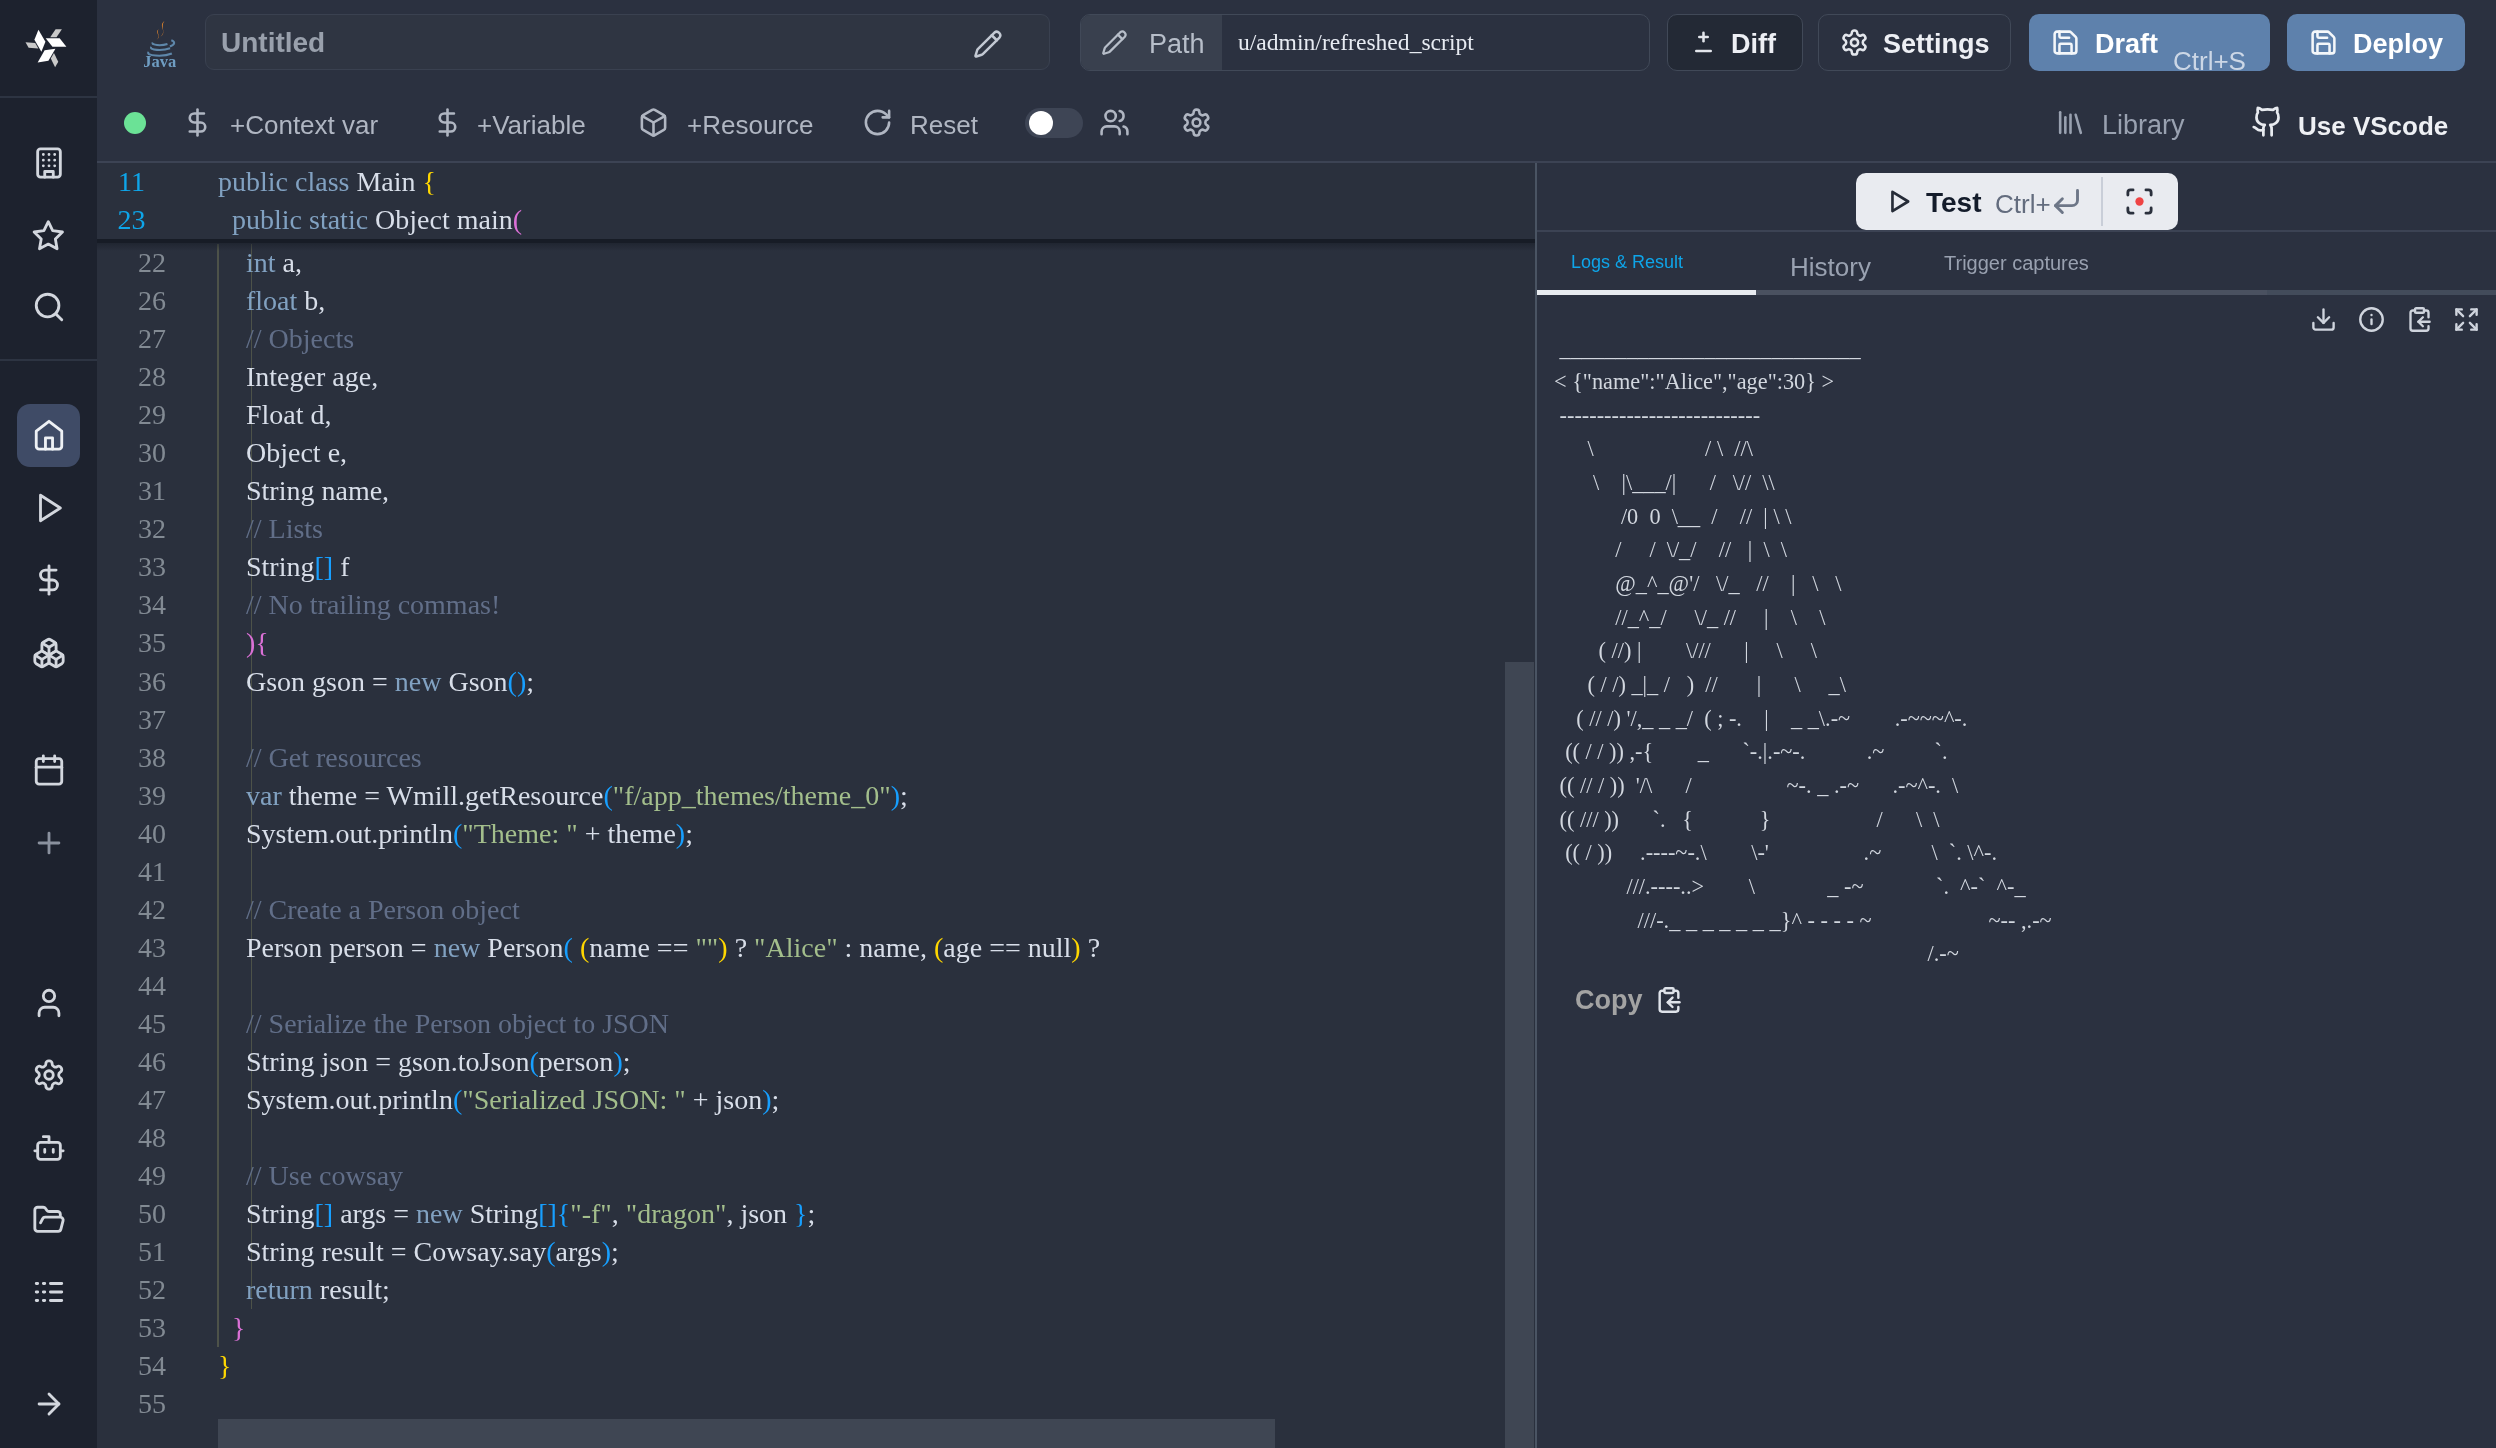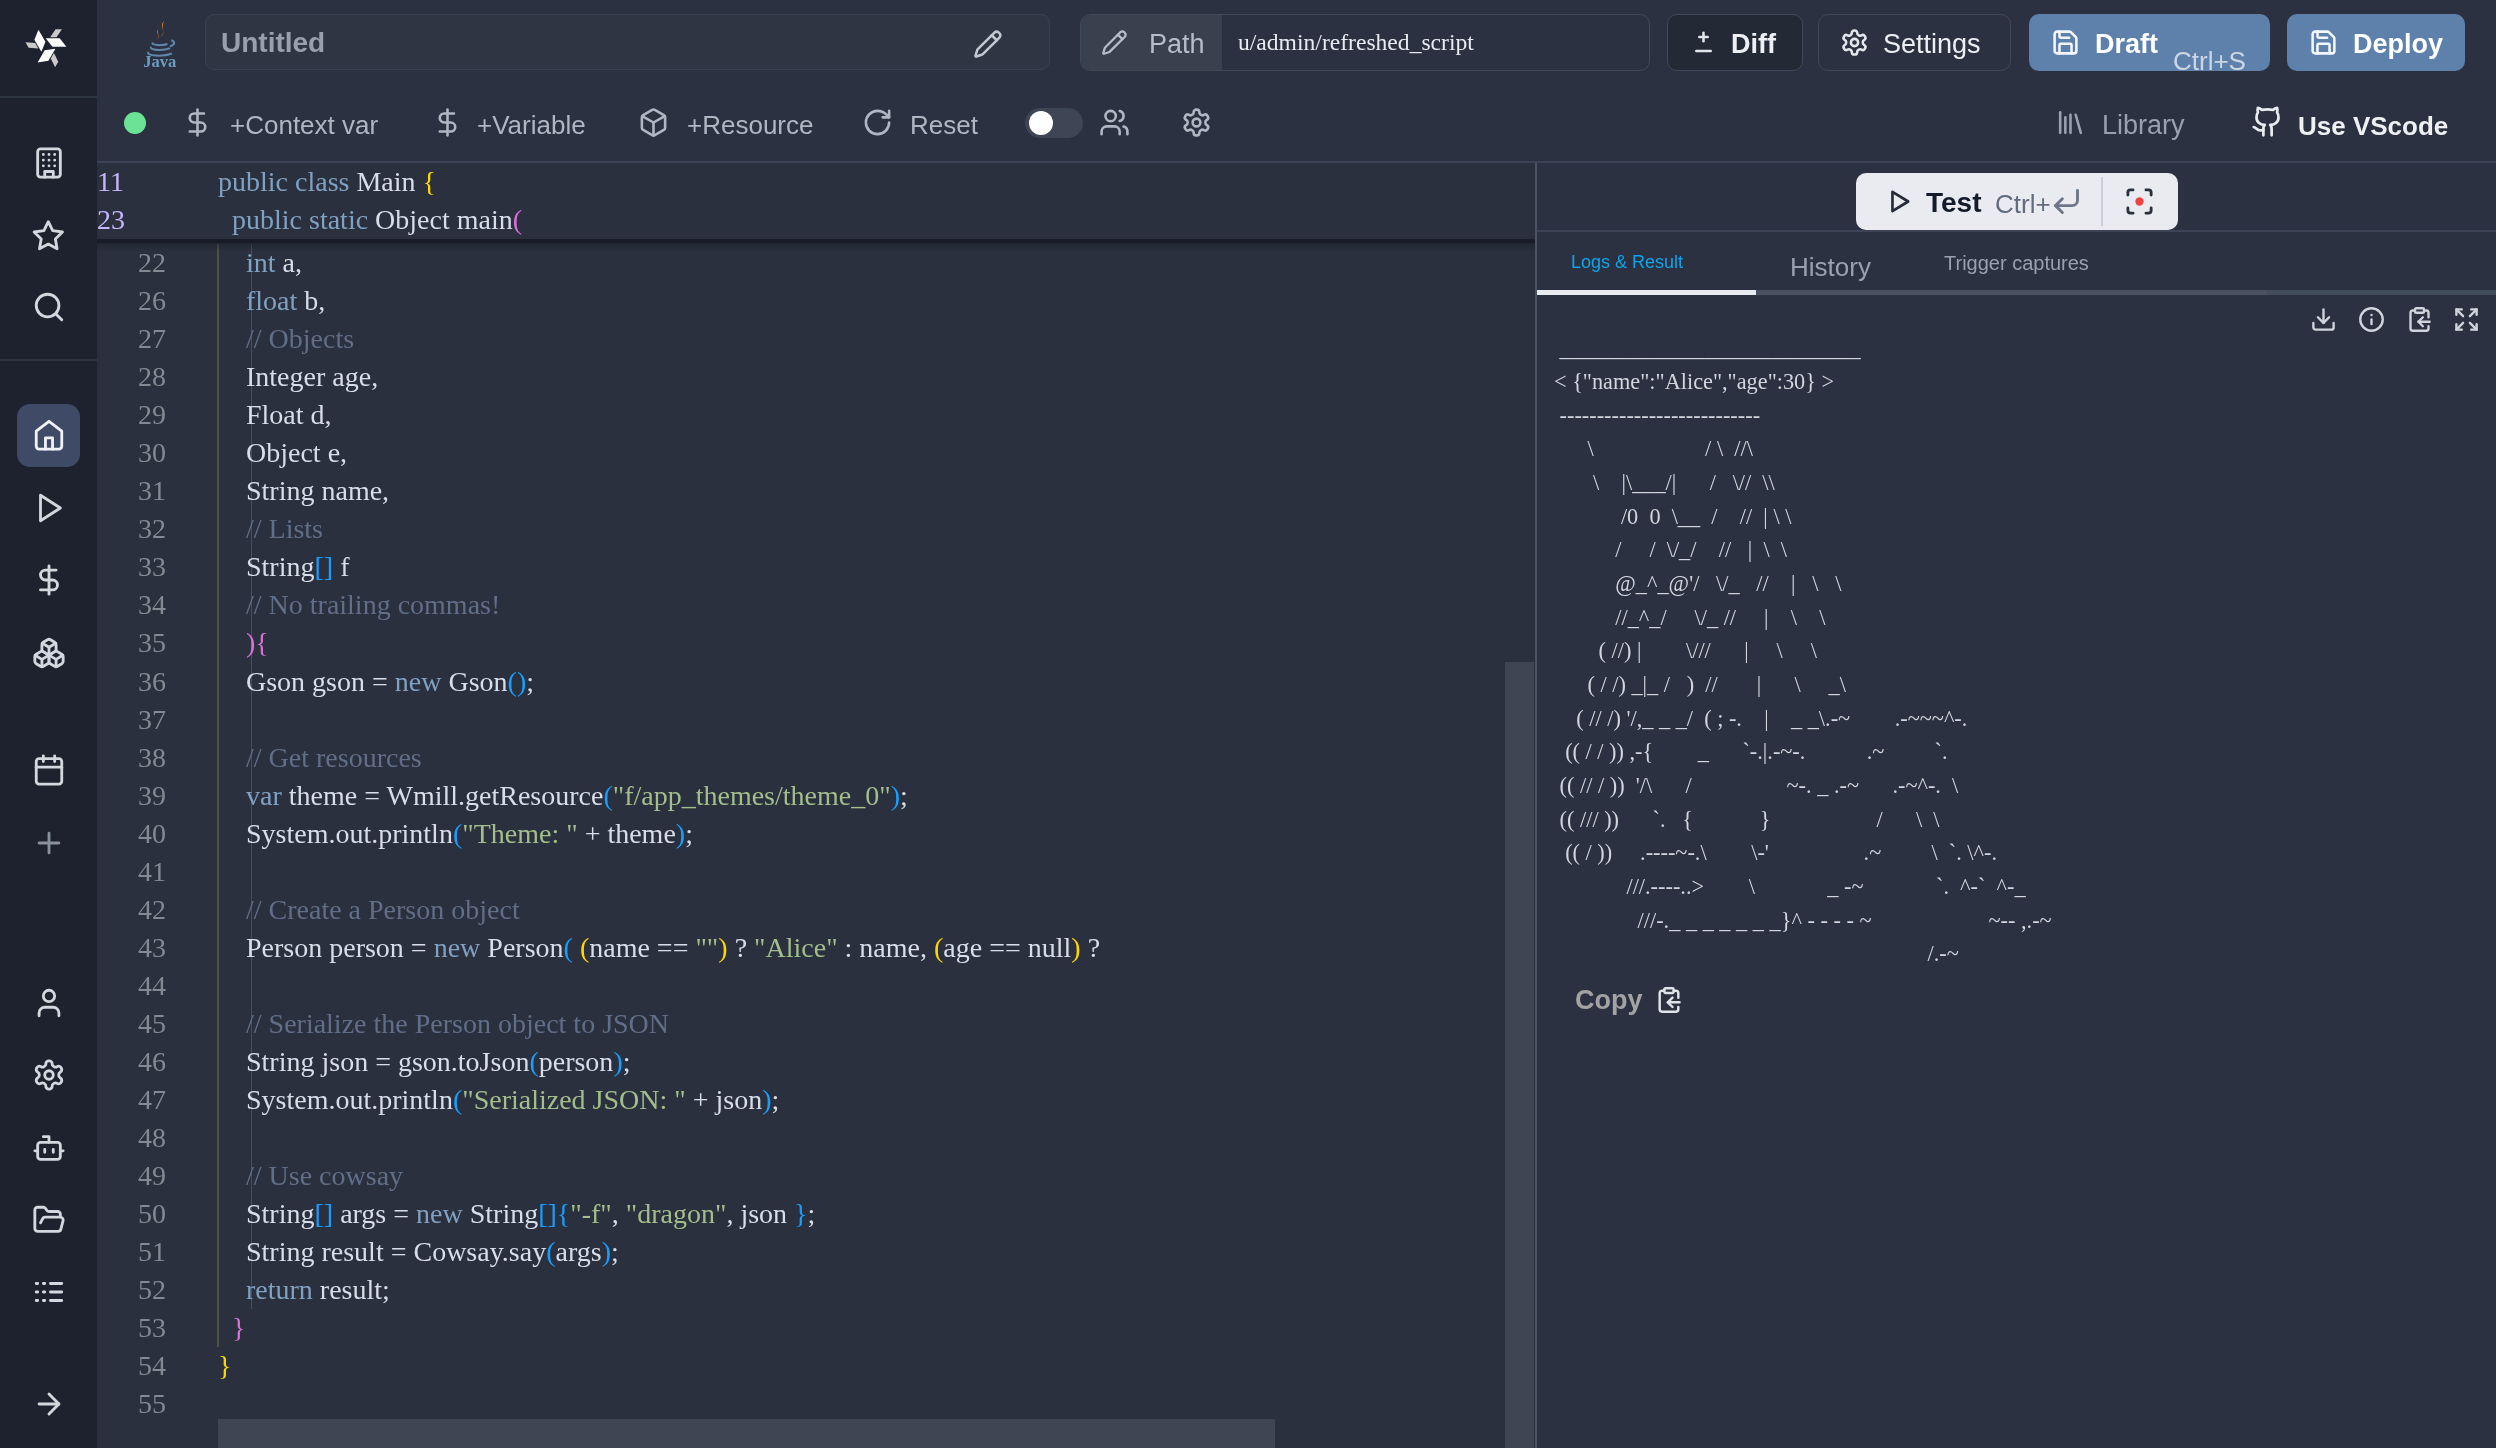--- a/index.html
+++ b/index.html
@@ -127,21 +127,21 @@
     <path d="M12 4v7"></path>
     <path d="M8.5 7.5h7"></path>
     <path d="M6 19h12"></path>
   </svg>
 <div class="abs" style="left:1731px;top:29px;font-size:27px;font-weight:700;color:#edeff4">Diff</div>
 <div class="abs" style="left:1818px;top:14px;width:193px;height:57px;border-radius:10px;border:1px solid #414958"></div>
 <svg style="position:absolute;left:1840px;top:28px" width="29" height="29" viewBox="0 0 24 24" fill="none" stroke="#e3e6ec" stroke-width="2.1" stroke-linecap="round" stroke-linejoin="round">
     <path d="M12.22 2h-.44a2 2 0 0 0-2 2v.18a2 2 0 0 1-1 1.73l-.43.25a2 2 0 0 1-2 0l-.15-.08a2 2 0 0 0-2.73.73l-.22.38a2 2 0 0 0 .73 2.73l.15.1a2 2 0 0 1 1 1.72v.51a2 2 0 0 1-1 1.74l-.15.09a2 2 0 0 0-.73 2.73l.22.38a2 2 0 0 0 2.73.73l.15-.08a2 2 0 0 1 2 0l.43.25a2 2 0 0 1 1 1.73V20a2 2 0 0 0 2 2h.44a2 2 0 0 0 2-2v-.18a2 2 0 0 1 1-1.73l.43-.25a2 2 0 0 1 2 0l.15.08a2 2 0 0 0 2.73-.73l.22-.39a2 2 0 0 0-.73-2.73l-.15-.08a2 2 0 0 1-1-1.74v-.5a2 2 0 0 1 1-1.74l.15-.09a2 2 0 0 0 .73-2.73l-.22-.38a2 2 0 0 0-2.73-.73l-.15.08a2 2 0 0 1-2 0l-.43-.25a2 2 0 0 1-1-1.73V4a2 2 0 0 0-2-2z"></path>
     <circle cx="12" cy="12" r="3"></circle>
   </svg>
-<div class="abs" style="left:1883px;top:29px;font-size:27px;font-weight:400;color:#edeff4">Settings</div>
+<div class="abs" style="left:1883px;top:29px;font-size:27px;font-weight:700;color:#edeff4">Settings</div>
 <div class="abs" style="left:2029px;top:14px;width:241px;height:57px;border-radius:10px;background:#5e81ac"></div>
 <svg style="position:absolute;left:2051px;top:28px" width="29" height="29" viewBox="0 0 24 24" fill="none" stroke="#f4f7fa" stroke-width="2.1" stroke-linecap="round" stroke-linejoin="round">
     <path d="M15.2 3a2 2 0 0 1 1.4.6l3.8 3.8a2 2 0 0 1 .6 1.4V19a2 2 0 0 1-2 2H5a2 2 0 0 1-2-2V5a2 2 0 0 1 2-2z"></path>
     <path d="M17 21v-7a1 1 0 0 0-1-1H8a1 1 0 0 0-1 1v7"></path>
     <path d="M7 3v4a1 1 0 0 0 1 1h7"></path>
   </svg>
 <div class="abs" style="left:2095px;top:29px;font-size:27px;font-weight:700;color:#ffffff">Draft</div>
 <div class="abs" style="left:2173px;top:46px;font-size:26px;color:#ccd7e6">Ctrl+S</div>
 <div class="abs" style="left:2287px;top:14px;width:178px;height:57px;border-radius:10px;background:#5e81ac"></div>
 <svg style="position:absolute;left:2309px;top:28px" width="29" height="29" viewBox="0 0 24 24" fill="none" stroke="#f4f7fa" stroke-width="2.1" stroke-linecap="round" stroke-linejoin="round">
@@ -260,21 +260,21 @@
     <span class="c">// Use cowsay</span>
     String<span class="b">[]</span> args = <span class="k">new</span> String<span class="b">[]{</span><span class="s">"-f"</span>, <span class="s">"dragon"</span>, json <span class="b">}</span>;
     String result = Cowsay.say<span class="b">(</span>args<span class="b">)</span>;
     <span class="k">return</span> result;
   <span class="o">}</span>
 <span class="g">}</span>
 </pre>
 <div class="abs" style="left:97px;top:163px;width:1438px;height:76.1px;background:#2a303d"></div>
 <div class="abs" style="left:97px;top:239.1px;width:1438px;height:4px;background:#171c26"></div>
 <div class="abs" style="left:97px;top:243.1px;width:1438px;height:8px;background:linear-gradient(#171c2688,transparent)"></div>
-<pre class="abs" style="left:97px;top:163px;width:69px;text-align:left;font-size:28px;line-height:38.05px;color:#c4b5fd">11
+<pre class="abs" style="left:97px;top:163px;width:69px;text-align:center;font-size:28px;line-height:38.05px;color:#0ea5e9">11
 23</pre>
 <pre class="abs" style="left:218px;top:163px;font-size:28px;line-height:38.05px;color:#d8dee9"><span class="k">public</span> <span class="k">class</span> Main <span class="g">{</span>
   <span class="k">public</span> <span class="k">static</span> Object main<span class="o">(</span></pre>
 <div class="abs" style="left:1535px;top:163px;width:2px;height:1285px;background:#4a5463"></div>
 <div class="abs" style="left:1537px;top:163px;width:959px;height:1285px;background:#2b3140"></div>
 <div class="abs" style="left:1856px;top:173px;width:322px;height:57px;border-radius:10px;background:#e9ebf0"></div>
 <svg style="position:absolute;left:1884px;top:187px" width="29" height="29" viewBox="0 0 24 24" fill="none" stroke="#252b37" stroke-width="2.2" stroke-linecap="round" stroke-linejoin="round">
     <path d="m7 4 13 8-13 8z"></path>
   </svg>
 <div class="abs" style="left:1926px;top:187px;font-size:28px;font-weight:700;color:#141c2b">Test</div>

